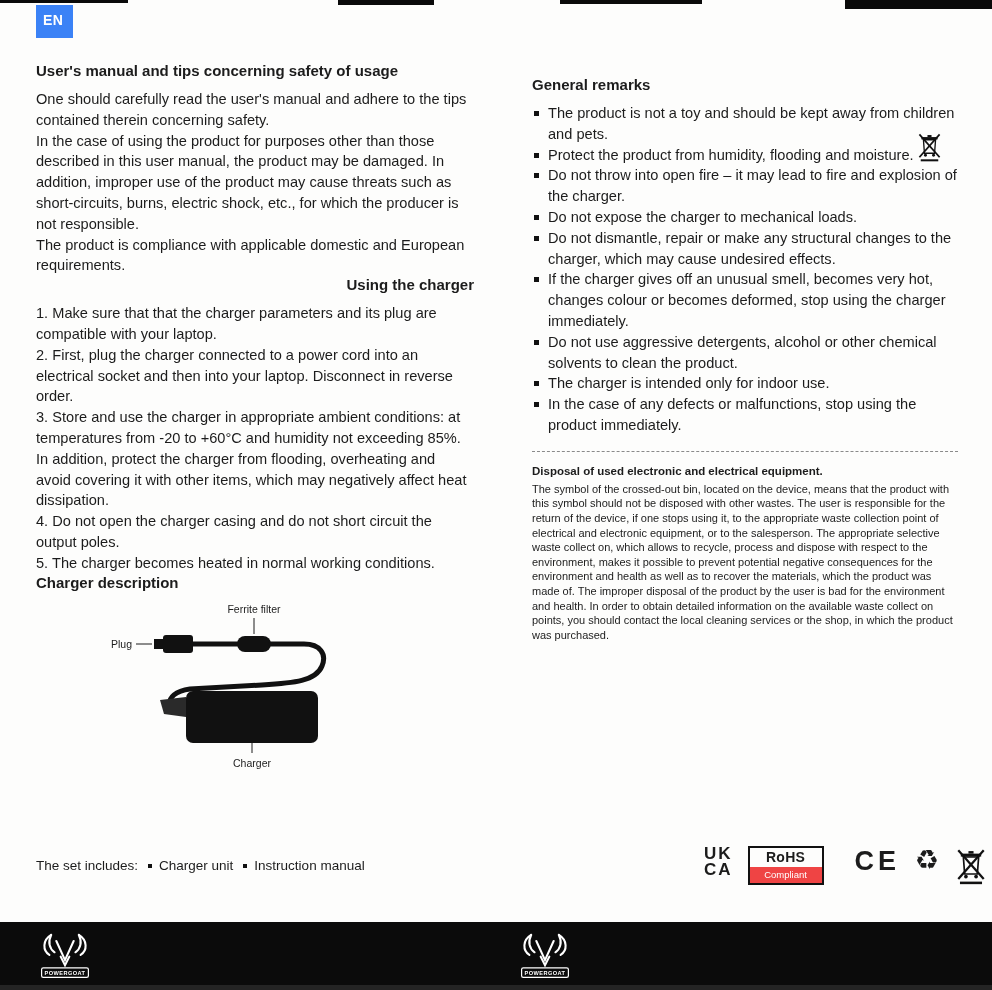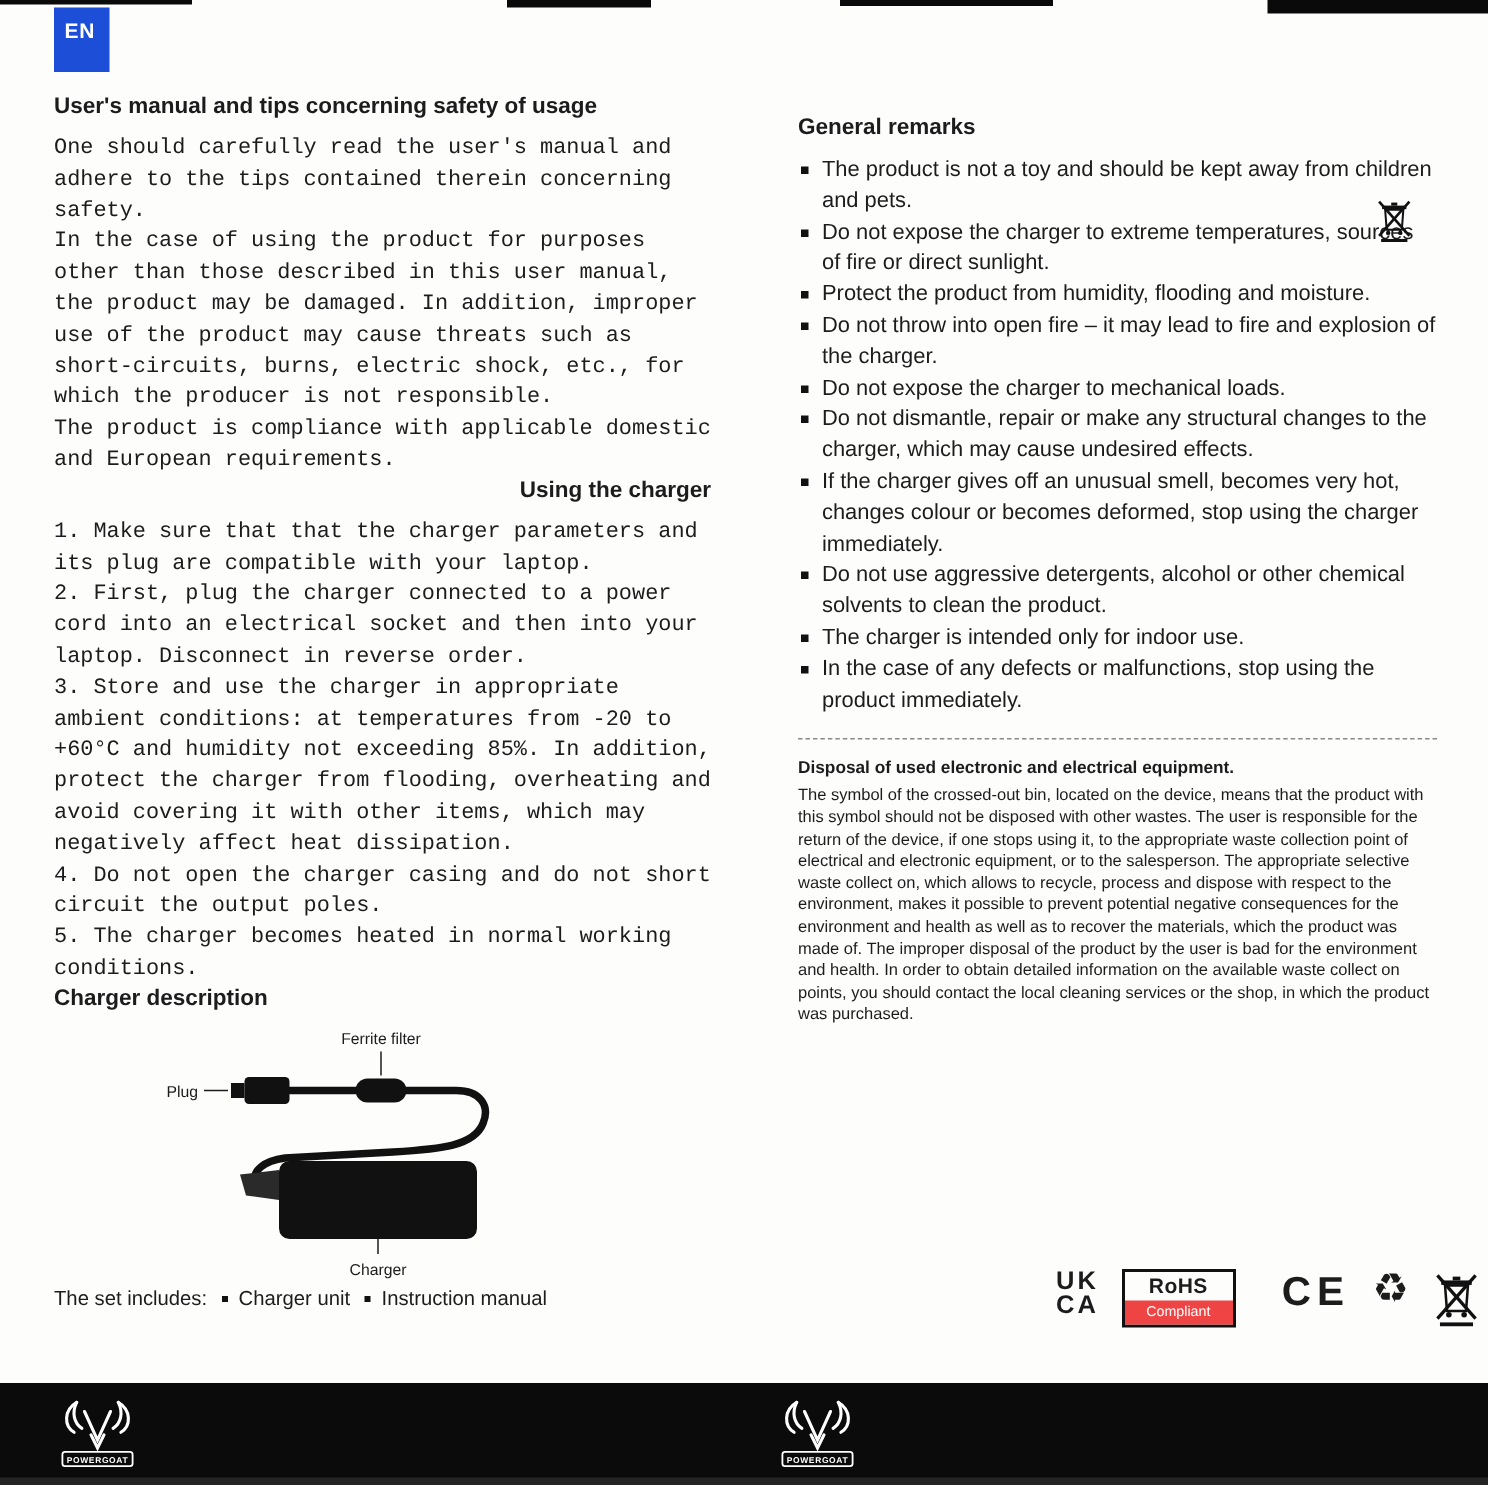--- a/index.html
+++ b/index.html
@@ -9,32 +9,32 @@
     background:#fdfdfc; overflow:hidden; color:#1c1c1c;
     font-family:"Liberation Sans", sans-serif;
   }
   .scan-mark { position:absolute; background:#0a0a0a; }
   .m1 { left:0;   top:0; width:128px; height:3px; }
   .m2 { left:338px; top:0; width:96px;  height:5px; }
   .m3 { left:560px; top:0; width:142px; height:4px; }
   .m4 { left:845px; top:0; width:147px; height:9px; }
 
   .lang-badge {
-    position:absolute; left:36px; top:5px; width:37px; height:43px;
-    background:#1d4ed8; color:#fff; font-weight:bold; font-size:14px;
+    position:absolute; left:36px; top:5px; width:37px; height:33px;
+    background:#3b82f6; color:#fff; font-weight:bold; font-size:14px;
     padding:7px 0 0 7px; letter-spacing:.5px;
   }
 
   .col-left  { position:absolute; left:36px;  top:62px; width:438px; }
   .col-right { position:absolute; left:532px; top:36px; width:426px;margin-top:40px; }
 
   h2.section { font-size:15px; font-weight:bold; margin:0 0 10px; }
   .mt16 { margin-top:16px;text-align:right; }
   .mt18 { margin-top:18px; }
-  p.body, div.step { font-size:14.6px; line-height:20.8px;font-family:Liberation Mono, monospace; }
+  p.body, div.step { font-size:14.6px; line-height:20.8px; }
   .prewrap { white-space:pre-line; }
 
   .bullets { list-style:none; }
   .bullets li { position:relative; padding-left:16px; font-size:14.6px; line-height:20.8px; }
   .bullets li::before {
     content:""; position:absolute; left:2px; top:8px;
     width:5px; height:5px; background:#111;
   }
 
   .divider { border-top:1.5px dashed #8a8a8a; margin:15px 0 13px; }
@@ -109,21 +109,20 @@
         <line x1="158" y1="142" x2="158" y2="152" class="dline"></line>
         <text x="158" y="166" text-anchor="middle" class="dlab">Charger</text>
       </svg>
     </div>
   </div>
 
   <div class="col-right">
     <h2 class="section">General remarks</h2>
     <ul class="bullets">
       <li>The product is not a toy and should be kept away from children and pets.</li>
-      <li>Do not expose the charger to extreme temperatures, sources of fire or direct sunlight.</li>
       <li>Protect the product from humidity, flooding and moisture.</li>
       <li>Do not throw into open fire – it may lead to fire and explosion of the charger.</li>
       <li>Do not expose the charger to mechanical loads.</li>
       <li>Do not dismantle, repair or make any structural changes to the charger, which may cause undesired effects.</li>
       <li>If the charger gives off an unusual smell, becomes very hot, changes colour or becomes deformed, stop using the charger immediately.</li>
       <li>Do not use aggressive detergents, alcohol or other chemical solvents to clean the product.</li>
       <li>The charger is intended only for indoor use.</li>
       <li>In the case of any defects or malfunctions, stop using the product immediately.</li>
     </ul>
     <div class="divider"></div>

